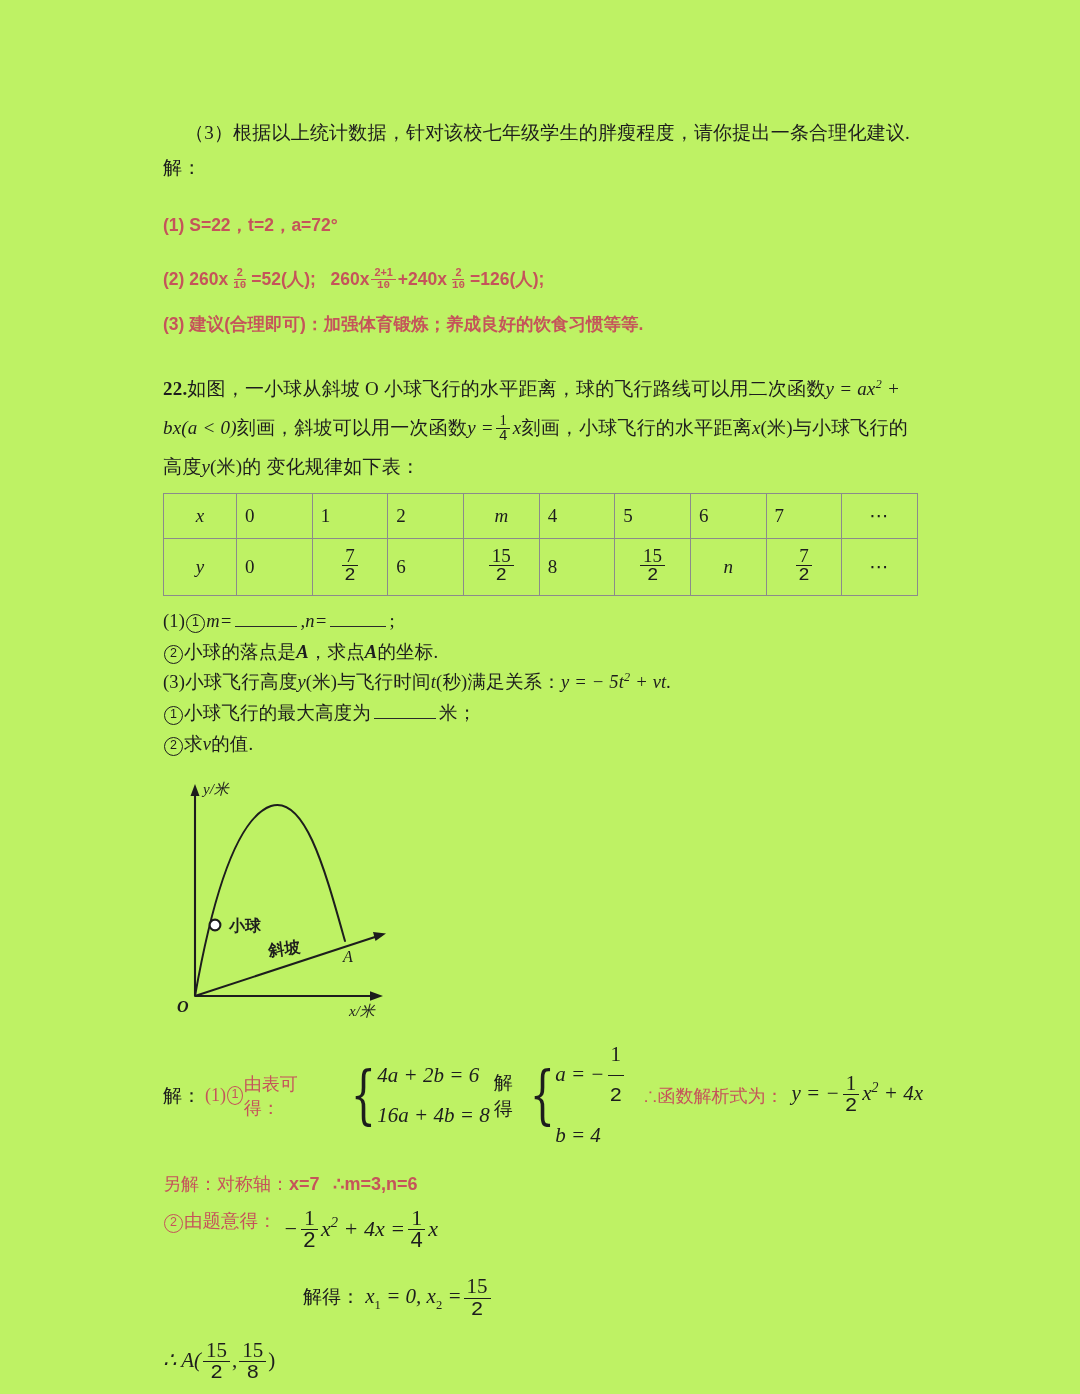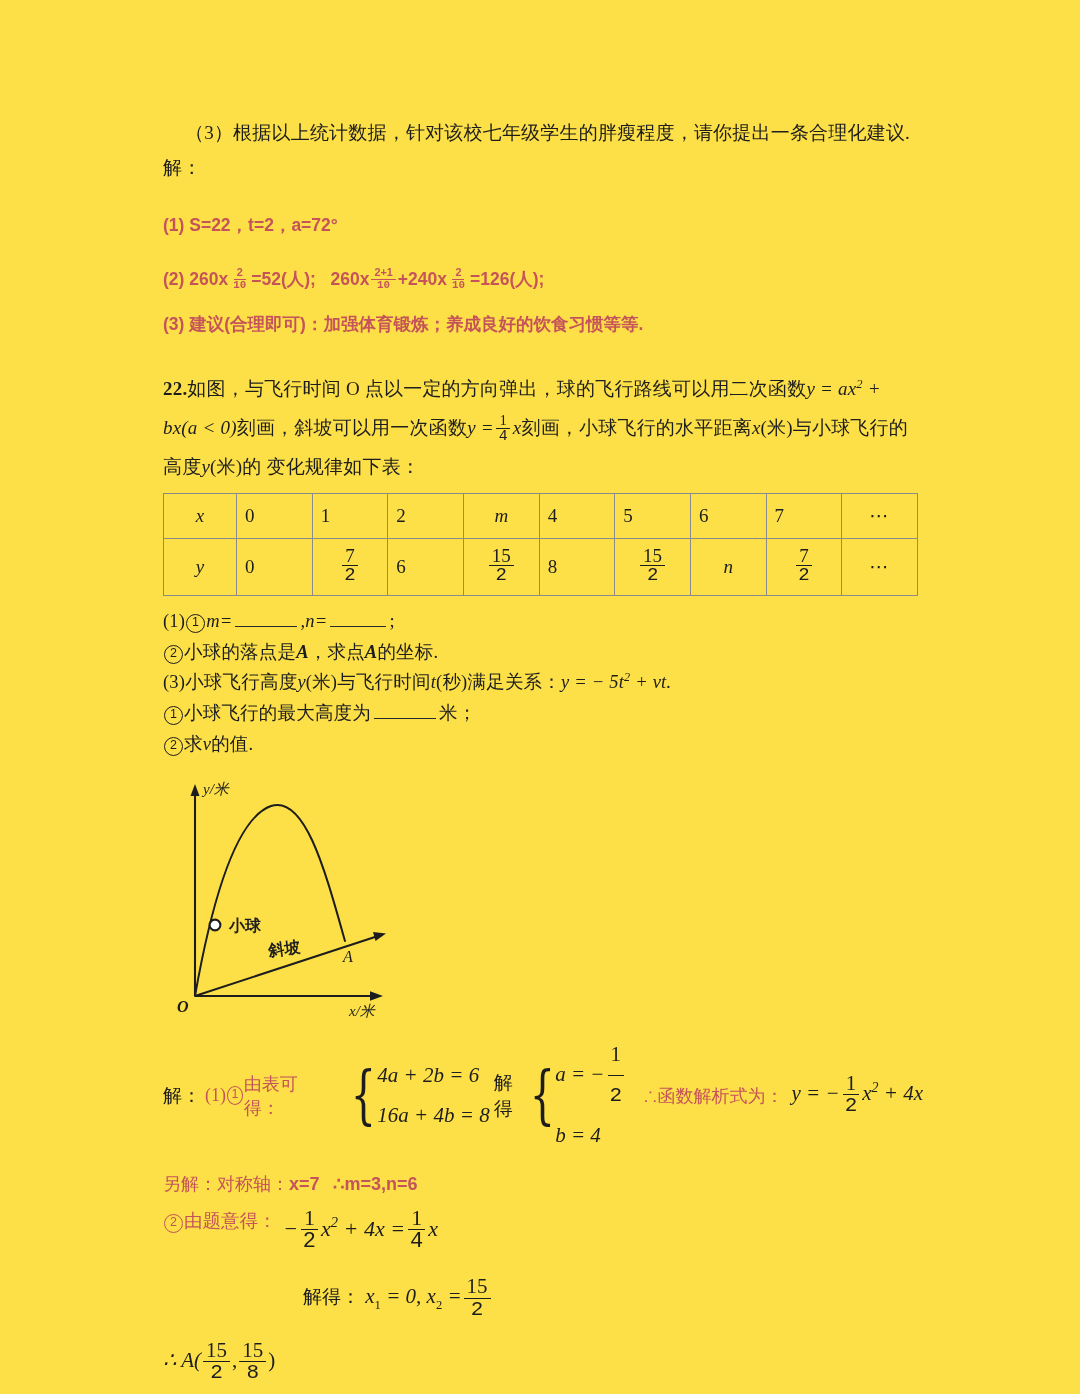--- a/index.html
+++ b/index.html
@@ -7,21 +7,21 @@
     width:1080px;height:1394px;
     background:#ffffff;
     font-family:"Liberation Serif", "DejaVu Serif", serif;
     color:#1d1d1d;
     position:relative;
     overflow:hidden;
   }
   .page{
     position:absolute;
     left:0;top:0;width:1080px;height:1394px;
-    background:#fde047;
+    background:#bef264;
   }
   .content{
     position:absolute;
     left:163px;top:0;width:760px;
   }
 
   
   .blk{font-size:18.5px;line-height:1.55;letter-spacing:.2px;}
   .cn{font-family:"Liberation Serif","DejaVu Serif",serif;}
   .red{color:#c5545a;}
@@ -126,21 +126,21 @@
           <span class="den">10</span>
         </span><span>+240x</span><span class="frac sm">
           <span class="num">2</span>
           <span class="den">10</span>
         </span><span>=126(人);</span>
   </div>
 
   <div class="ansline red cn" style="margin-top:20px;">(3)  建议(合理即可)：加强体育锻炼；养成良好的饮食习惯等等.</div>
 
   <div id="p22" class="blk cn">
-    <span class="bold">22.</span><span>如图，与飞行时间 O 点以一定的方向弹出，球的飞行路线可以用二次函数</span><span class="mth">y = ax</span><sup class="p">2</sup><span class="mth"> +</span><br>
+    <span class="bold">22.</span><span>如图，一小球从斜坡 O 小球飞行的水平距离，球的飞行路线可以用二次函数</span><span class="mth">y = ax</span><sup class="p">2</sup><span class="mth"> +</span><br>
     <span class="mth">bx(a &lt; 0)</span><span>刻画，斜坡可以用一次函数</span><span class="mth">y =</span><span class="frac md">
           <span class="num">1</span>
           <span class="den">4</span>
         </span><span class="mth">x</span><span>刻画，小球飞行的水平距离</span><span class="mth">x</span><span>(米)与小球飞行的</span><br>
     <span>高度</span><span class="mth">y</span><span>(米)的  变化规律如下表：</span>
   </div>
 
   <table class="valtab">
     <tbody>
       <tr>

